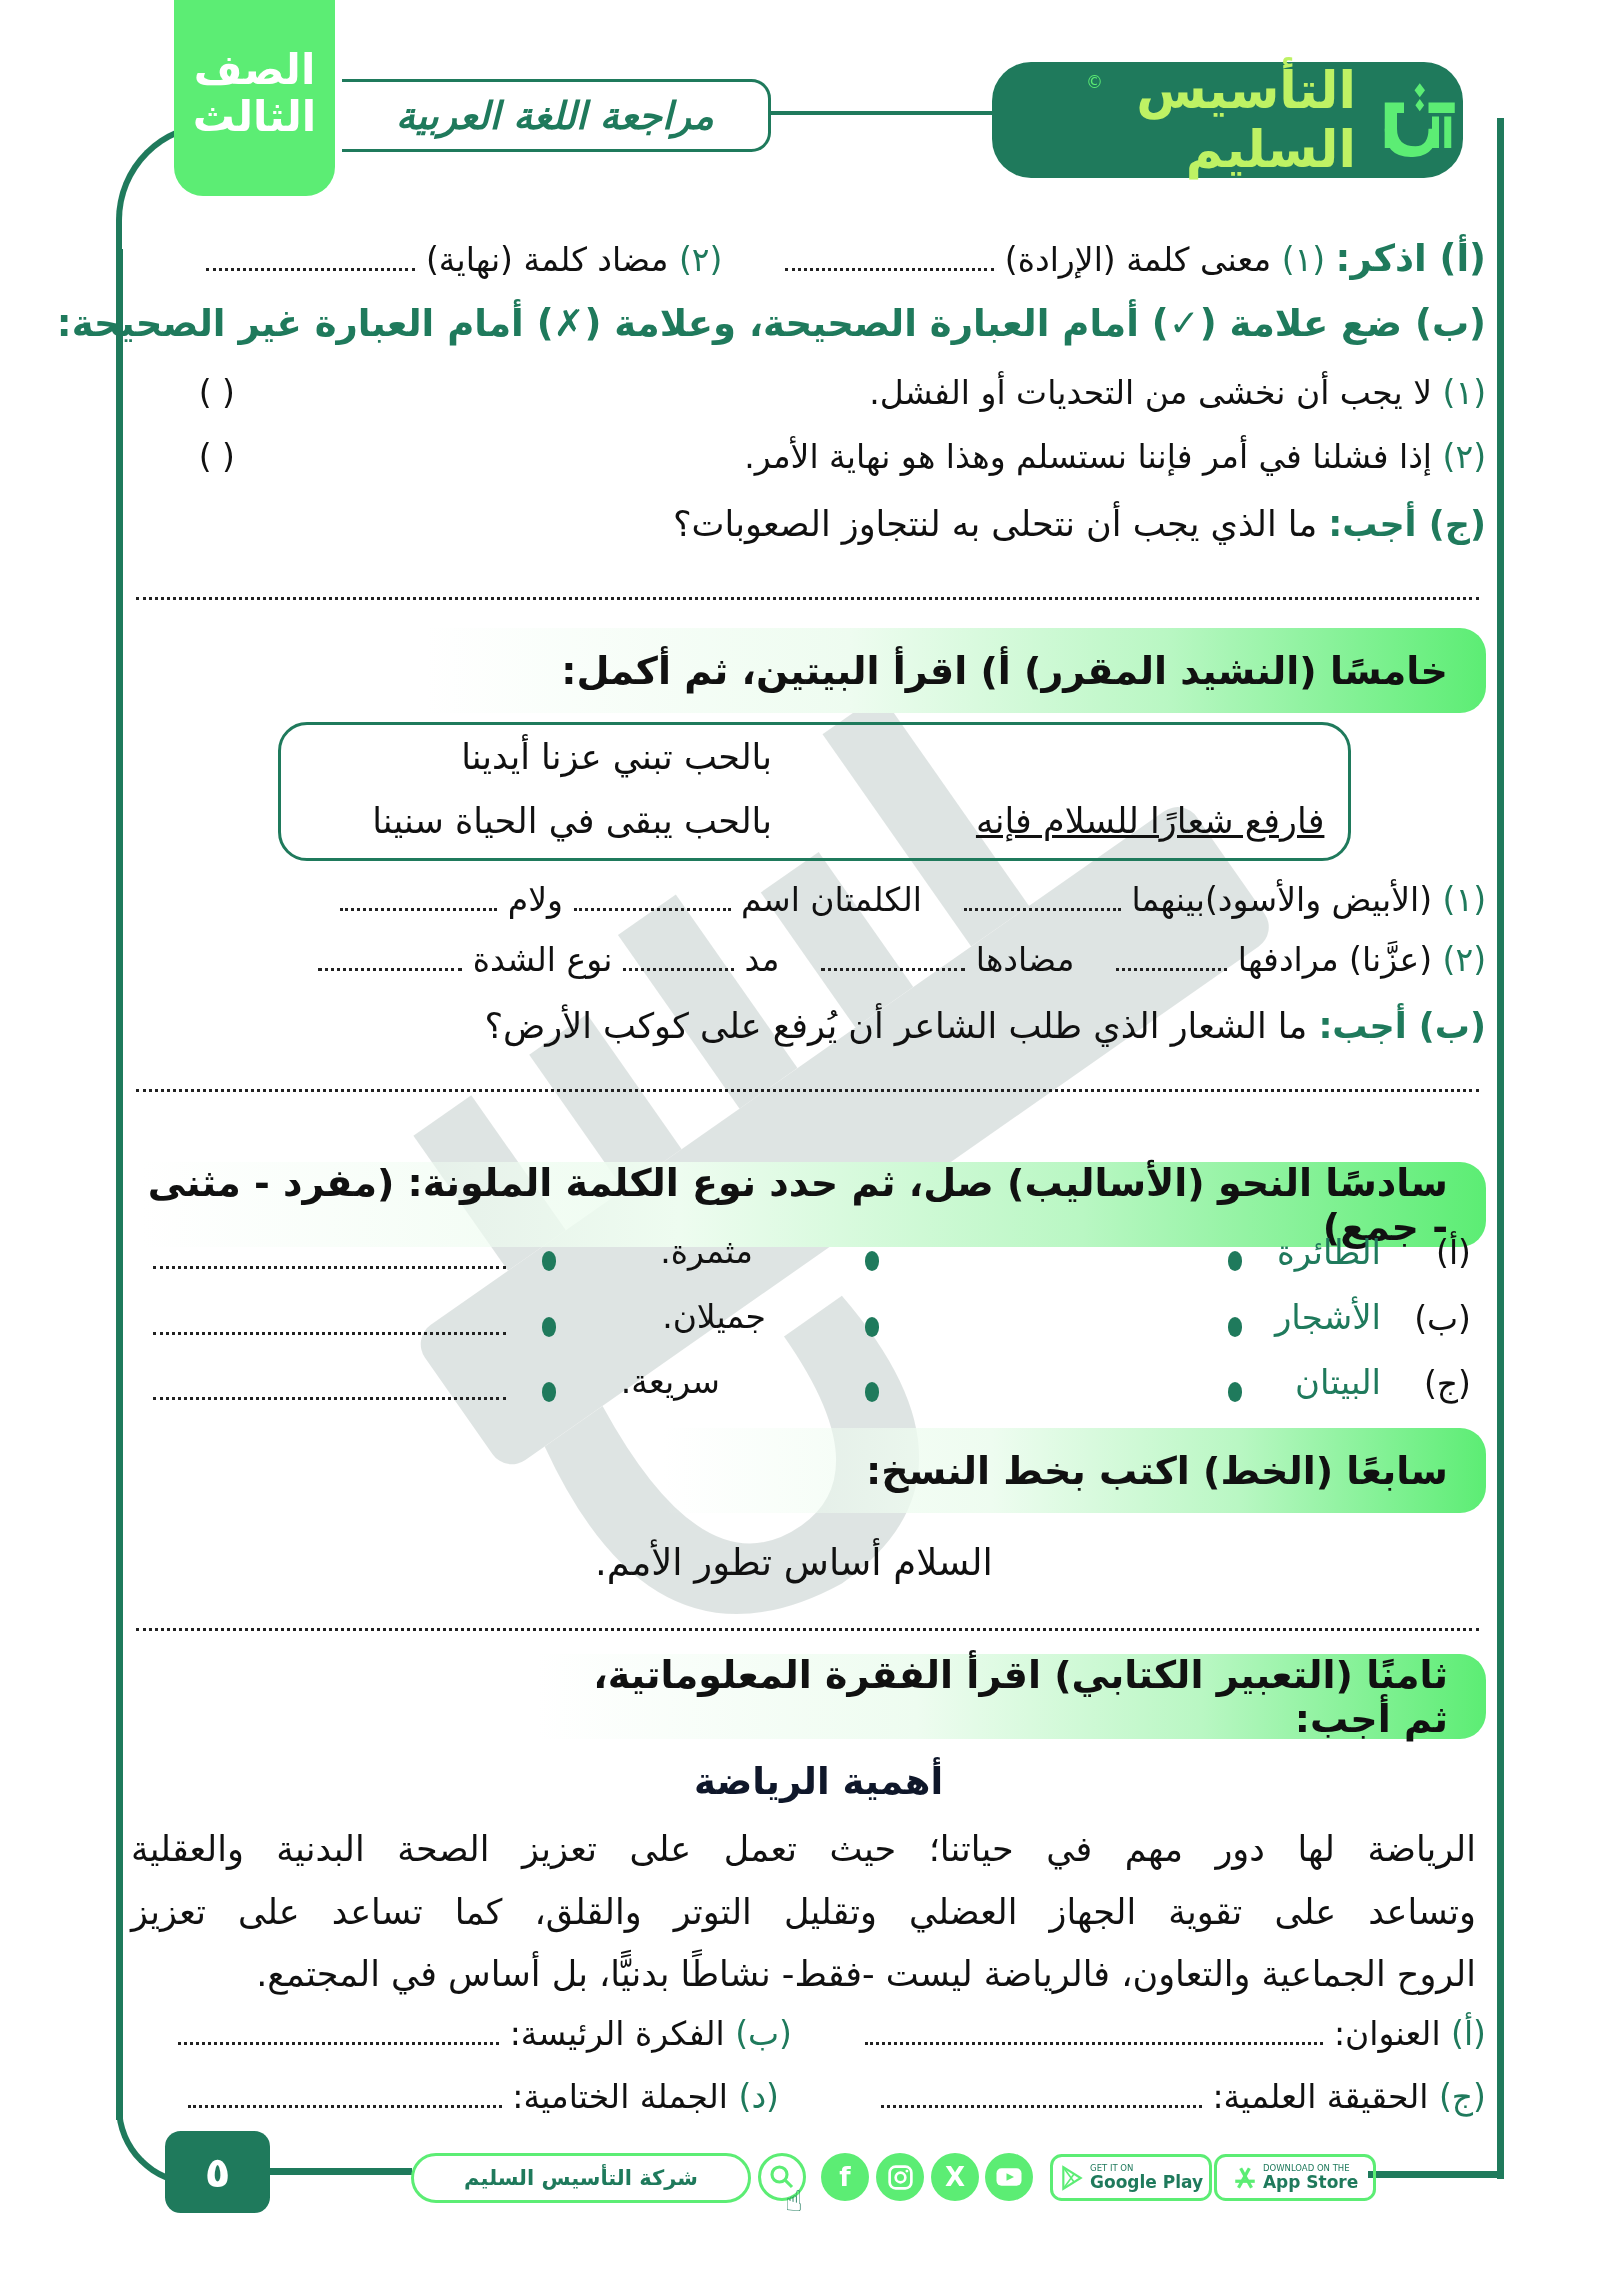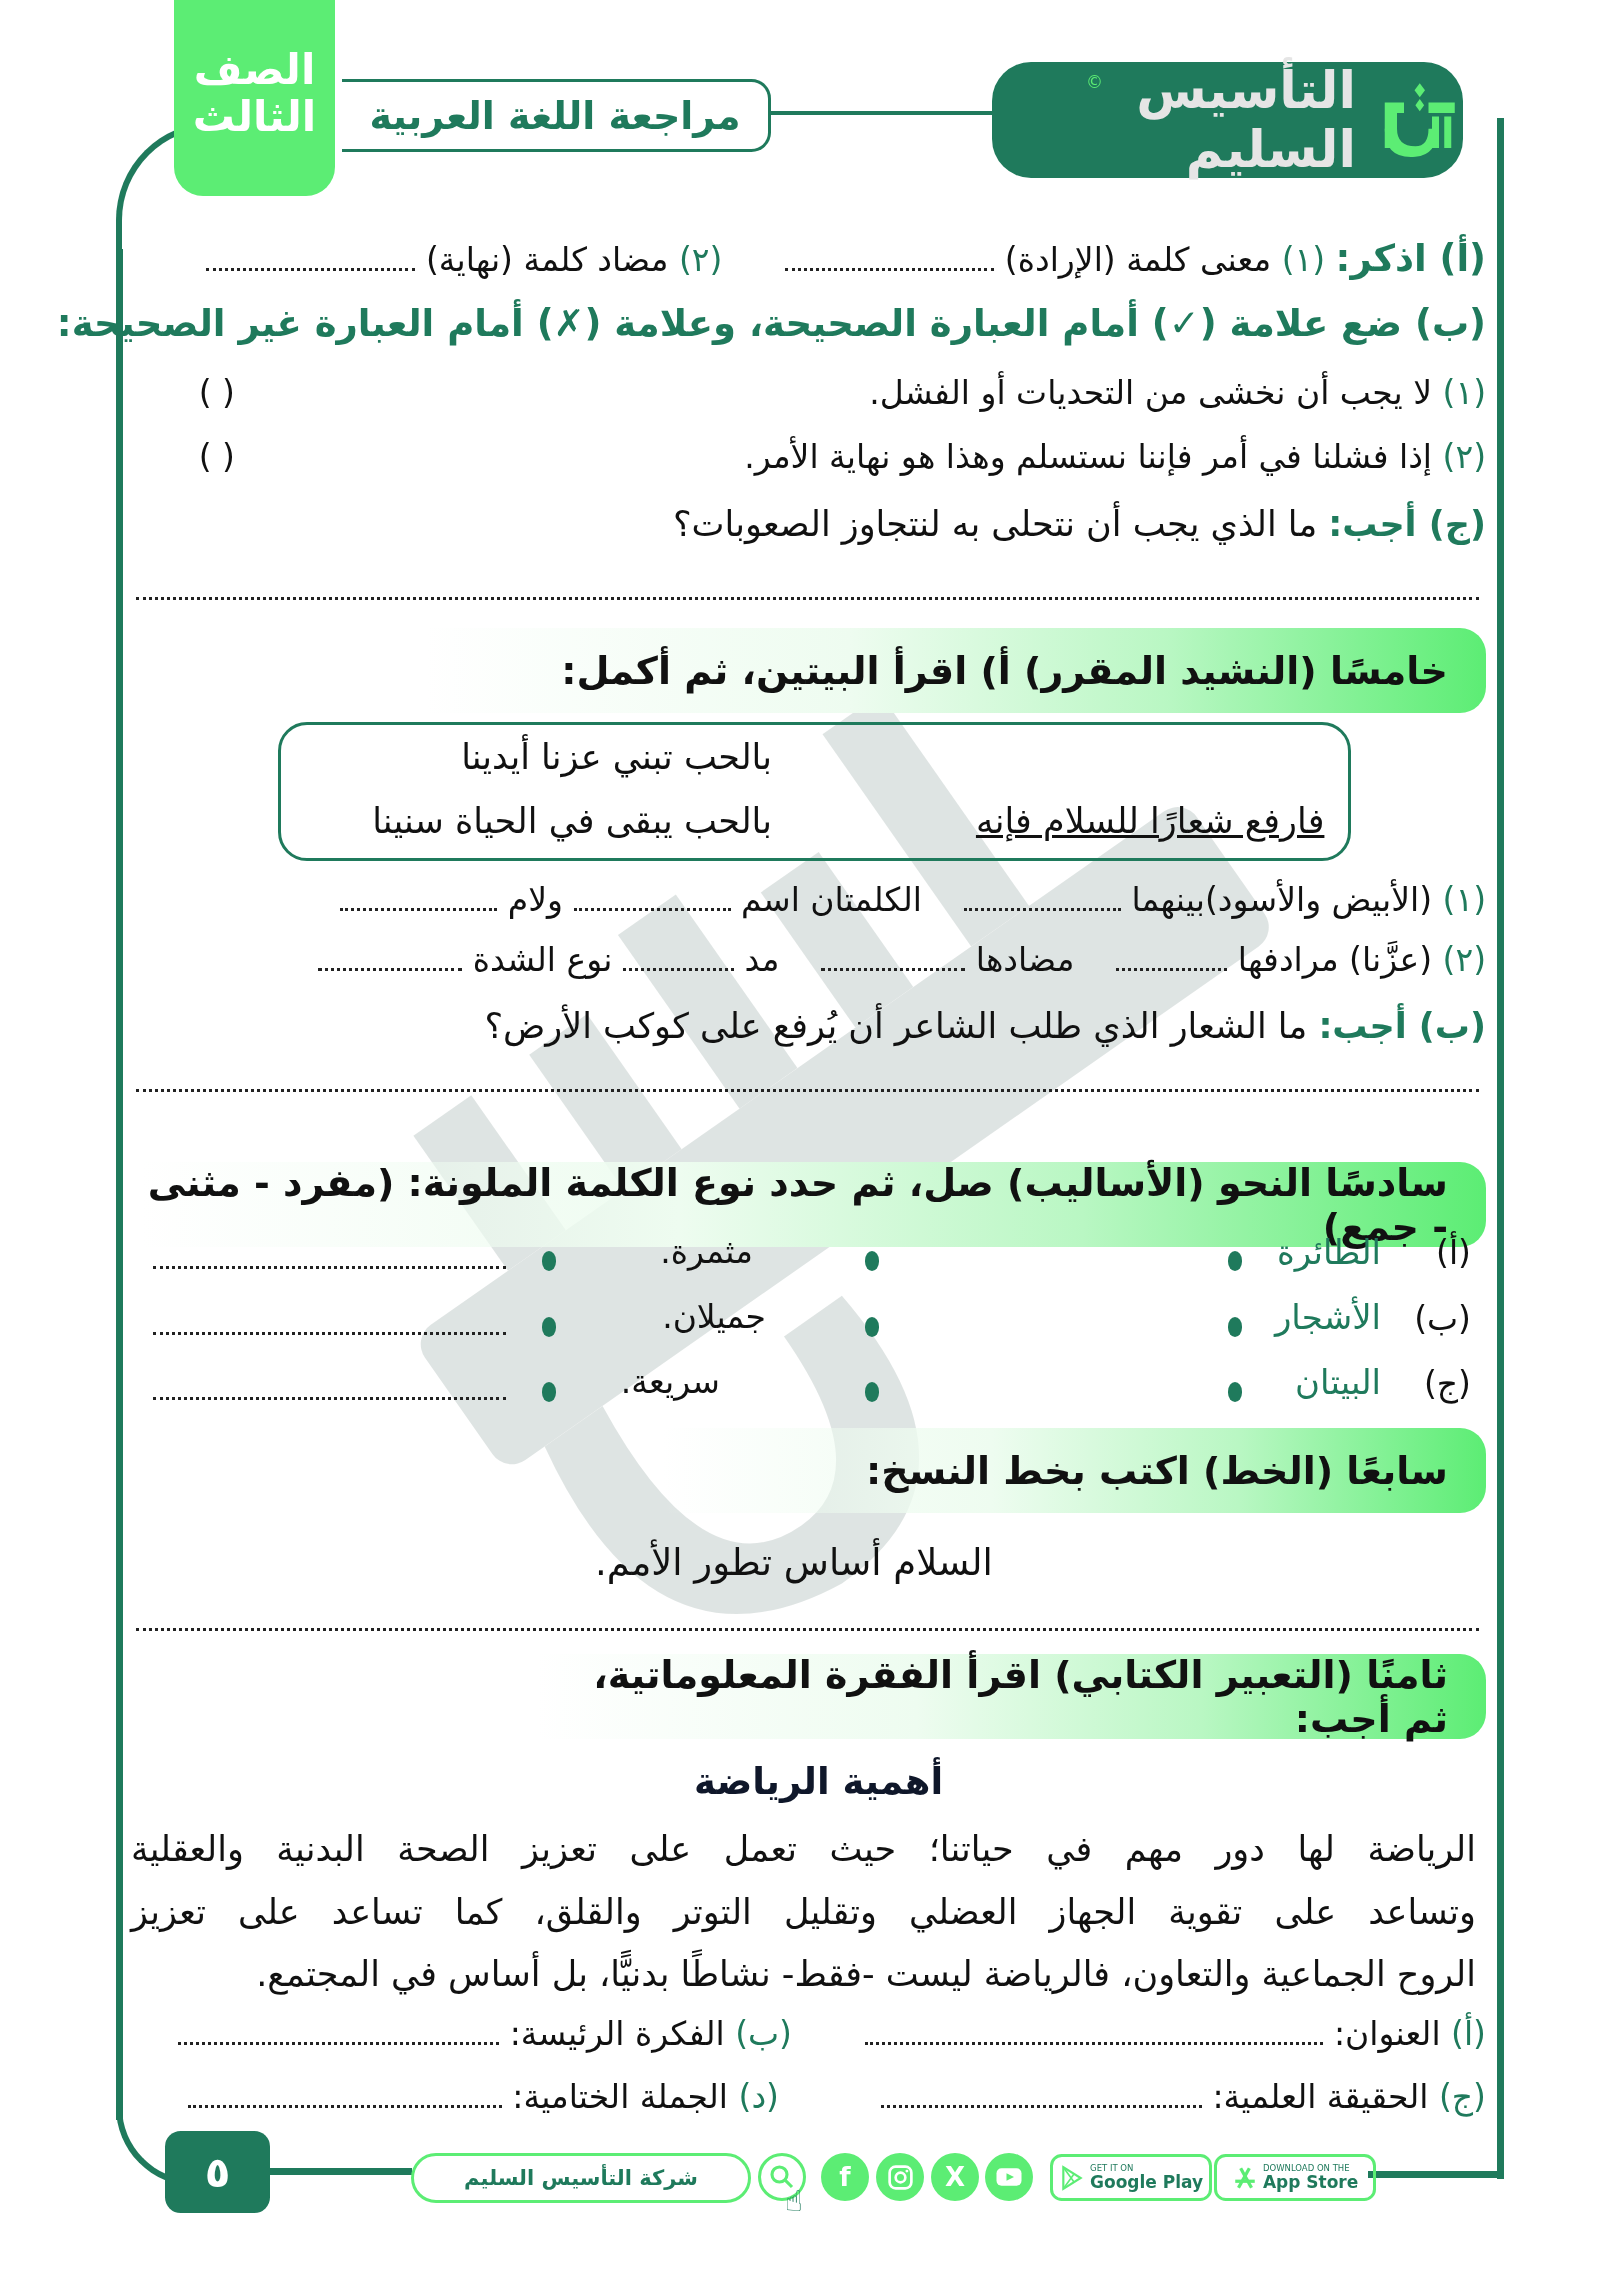--- a/index.html
+++ b/index.html
@@ -13,24 +13,24 @@
   .abs { position:absolute; }
   
   .frame-right { position:absolute; left:1497px; top:118px; width:6.5px; height:2061px; background:#1f7a5c; }
   .frame-left  { position:absolute; left:116px; top:249px; width:6.5px; height:1871px; background:#1f7a5c; }
   .frame-tl { position:absolute; left:116px; top:122px; width:118px; height:157px; border-left:6.5px solid #1f7a5c; border-top:6.5px solid #1f7a5c; border-top-left-radius:98px; box-sizing:border-box; }
   .frame-bl { position:absolute; left:116px; top:2081px; width:85px; height:105px; border-left:6.5px solid #1f7a5c; border-bottom:6.5px solid #1f7a5c; border-bottom-left-radius:79px; box-sizing:border-box; }
   .frame-bottom-r { position:absolute; left:1368px; top:2171px; width:136px; height:6.5px; background:#1f7a5c; }
   
   .grade-tab { position:absolute; left:174px; top:0; width:161px; height:196px; background:#5ced74; border-radius:0 0 29px 29px; color:#fff; text-align:center; font-weight:bold; font-size:42px; line-height:47px; padding-top:46px; box-sizing:border-box; }
   .subject-box { position:absolute; left:342px; top:79px; width:429px; height:73px; border:3.9px solid #1f7a5c; border-left:none; border-radius:0 19.6px 19.6px 0; box-sizing:border-box; display:flex; align-items:center; justify-content:center; }
-  .subject-box span { font-size:38px; font-weight:bold; color:#1f7a5c; }
+  .subject-box span { font-size:38px; font-weight:bold; color:#1f7a5c;font-style:italic; }
   .subject-line { position:absolute; left:771px; top:111px; width:222px; height:3.9px; background:#1f7a5c; }
   .brand-banner { position:absolute; left:992px; top:62px; width:471px; height:116px; background:#1f7a5c; border-radius:39px; display:flex; align-items:center; justify-content:center; gap:19.6px; }
-  .brand-name { color:#e5e5e5; font-weight:bold; font-size:51px; }
+  .brand-name { color:#bef264; font-weight:bold; font-size:51px; }
   .brand-logo { width:98px; height:98px; }
   .brand-copy { position:absolute; left:1086px; top:72px; color:#5ced74; font-size:17px; }
   
   .row { position:absolute; right:137px; font-size:33px; white-space:nowrap; direction:rtl; }
   .lbl { color:#1f7a5c; font-weight:bold; }
   .num { color:#1f7a5c; }
   .dots { display:inline-block; border-bottom:3.3px dotted #222; vertical-align:baseline; height:6.5px; }
   .head-green { color:#1f7a5c; font-weight:bold; font-size:37px; }
   .paren-box { position:absolute; left:137px; font-size:33px; width:98px; display:flex; justify-content:space-between; }
   .hr-dots { position:absolute; left:136px; width:1343px; border-bottom:3.3px dotted #222; }

